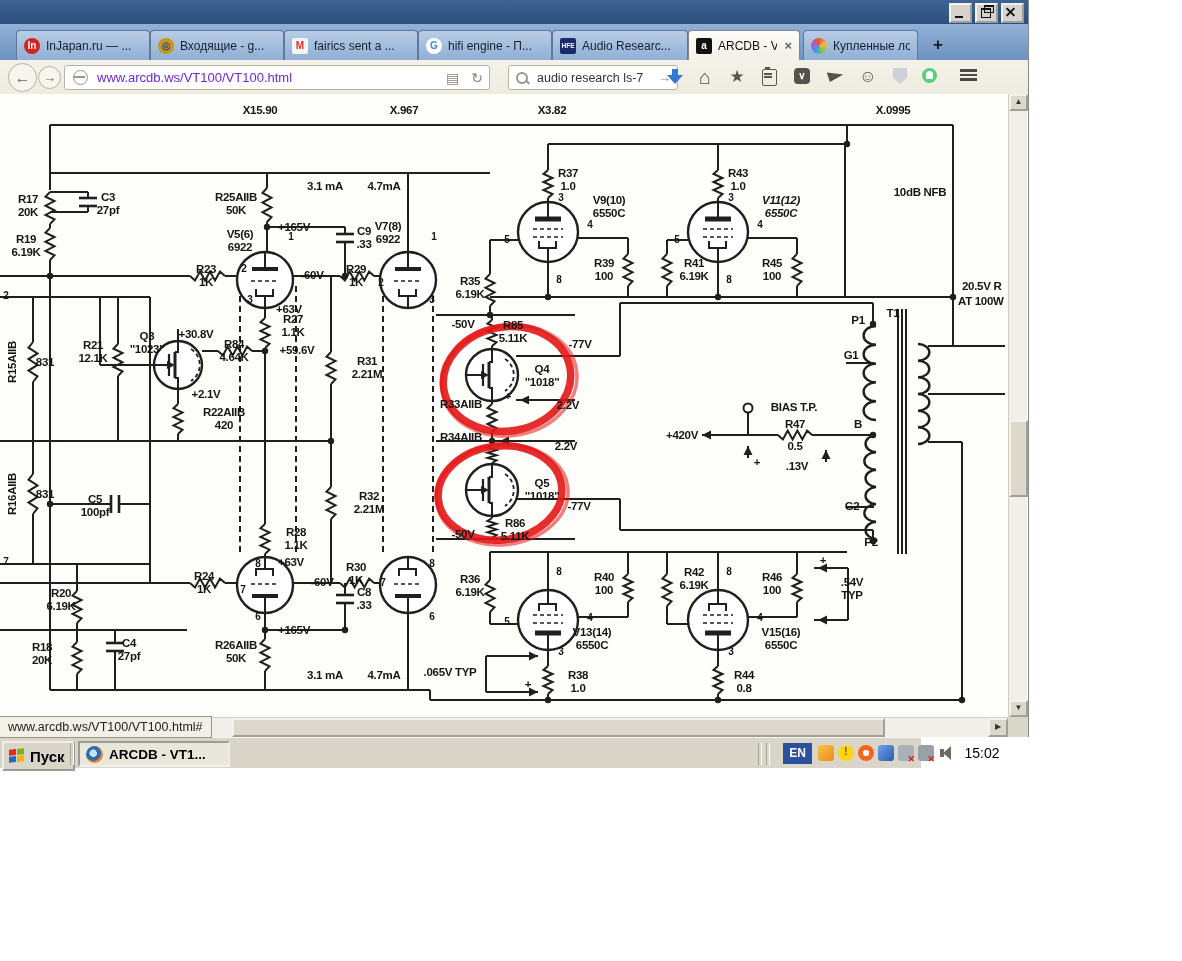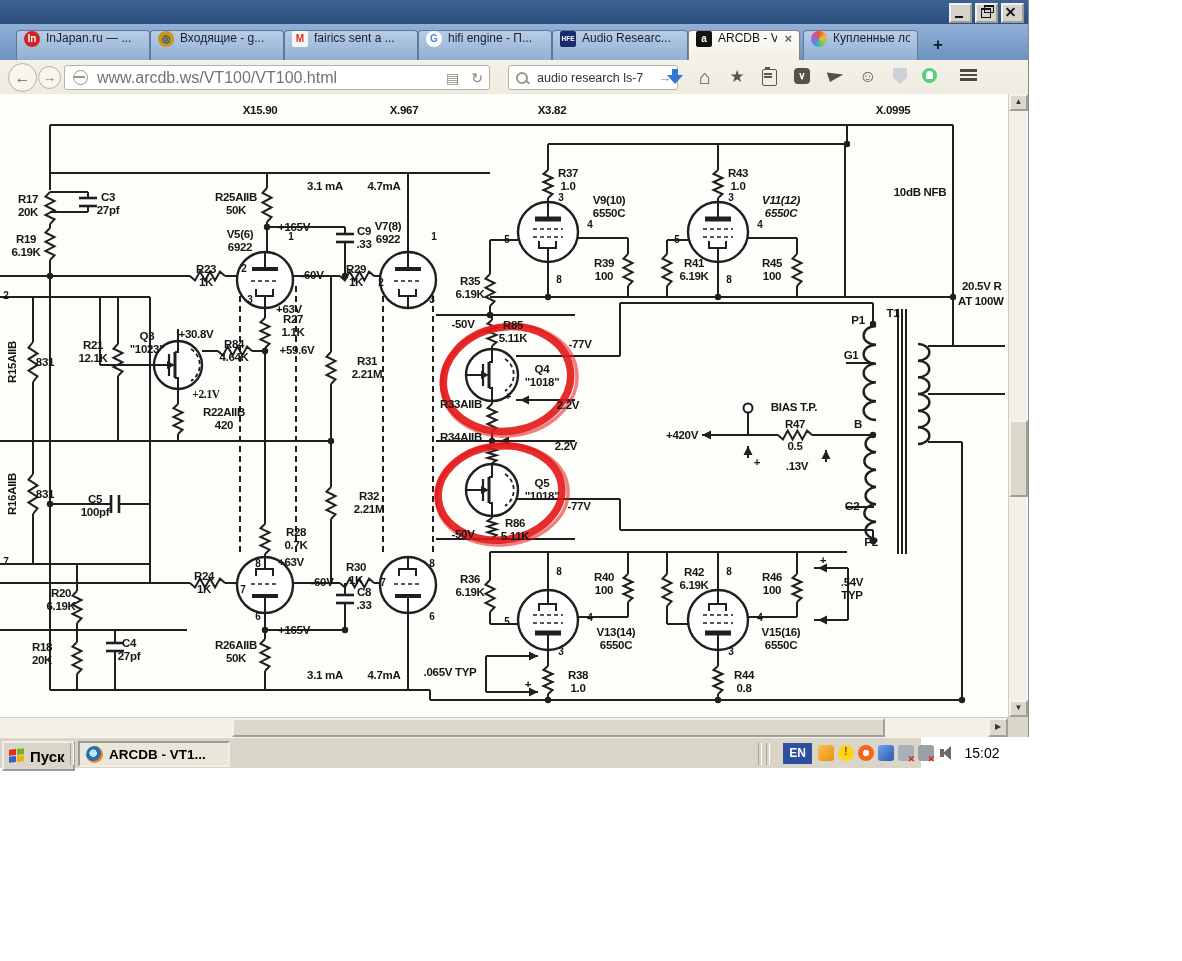--- a/index.html
+++ b/index.html
@@ -14,39 +14,39 @@
   .winbtns{position:absolute;right:4px;top:3px;display:flex;gap:3px;}
   .winbtn{width:19px;height:16px;background:#d6d3ce;border:2px outset #f2f1ee;position:relative;}
   .winbtn .g-min{position:absolute;left:4px;bottom:3px;width:8px;height:2px;background:#111;}
   .winbtn .g-rest{position:absolute;left:4px;top:3px;width:8px;height:7px;border:1px solid #111;border-top-width:2px;background:#d6d3ce;}
   .winbtn .g-rest:before{content:"";position:absolute;left:2px;top:-5px;width:8px;height:5px;border:1px solid #111;border-top-width:2px;}
   .winbtn .g-x1,.winbtn .g-x2{position:absolute;left:2px;top:6px;width:11px;height:2px;background:#111;}
   .winbtn .g-x1{transform:rotate(45deg);} .winbtn .g-x2{transform:rotate(-45deg);}
 
   
   .tabbar{position:absolute;left:0;top:24px;width:100%;height:36px;background:linear-gradient(180deg,#92b1d8,#6d92bf);}
-  .tab{position:absolute;bottom:0;height:30px;border:1px solid #5f7798;border-bottom:none;border-radius:4px 4px 0 0;background:linear-gradient(180deg,#b9cde6,#8fafd4);display:flex;padding:0 7px;box-sizing:border-box;overflow:hidden;}
+  .tab{position:absolute;bottom:0;height:30px;border:1px solid #5f7798;border-bottom:none;border-radius:4px 4px 0 0;background:linear-gradient(180deg,#b9cde6,#8fafd4);display:flex;align-items:center;padding:0 7px;box-sizing:border-box;overflow:hidden;}
   .tab .tlabel{font-size:12px;color:#14202f;margin-left:6px;white-space:nowrap;overflow:hidden;}
   .tab.active{background:linear-gradient(180deg,#fdfcf8,#f2efe6);border-color:#85878a;z-index:2;}
   .tab.active .tlabel{color:#111;}
   .fav{width:16px;height:16px;flex:0 0 16px;display:flex;align-items:center;justify-content:center;font-weight:bold;font-size:10px;line-height:16px;}
   .fav.circle{border-radius:50%;} .fav.square{border-radius:2px;}
   .fav.rainbow{background:conic-gradient(#e4572e,#f5b942,#7ac74f,#3d9be9,#b05cc6,#e4572e);}
   .tab-close{margin-left:7px;color:#5b6673;font-size:13px;font-weight:bold;cursor:pointer;}
   .newtab{position:absolute;bottom:3px;height:24px;width:26px;border-radius:4px;color:#0e1a28;font-size:17px;font-weight:bold;text-align:center;line-height:24px;cursor:pointer;}
 
   
   .navbar{position:absolute;left:0;top:60px;width:100%;height:34px;background:linear-gradient(180deg,#f4f1e8,#eeebe0);border-bottom:1px solid #c8c3b2;}
   .navbtn{position:absolute;border-radius:50%;border:1px solid #b5b0a2;background:#f7f5ee;color:#6d675c;display:flex;align-items:center;justify-content:center;font-weight:bold;}
   .back{left:8px;top:3px;width:27px;height:27px;font-size:16px;}
   .fwd{left:38px;top:6px;width:21px;height:21px;font-size:13px;}
   .urlbar{position:absolute;left:64px;top:5px;width:424px;height:23px;background:#fff;border:1px solid #b8b2a3;border-radius:3px;display:flex;align-items:center;}
   .globe{width:13px;height:13px;border-radius:50%;border:1.5px solid #9a958a;margin:0 7px 0 8px;position:relative;}
   .globe:before{content:"";position:absolute;left:0;top:5px;width:11px;height:1.5px;background:#9a958a;}
-  .urltext{font-size:16px;color:#737373;flex:1;border:none;outline:none;background:transparent;font-family:"Liberation Sans",sans-serif;}
+  .urltext{font-size:13px;color:#6d28d9;flex:1;border:none;outline:none;background:transparent;font-family:"Liberation Sans",sans-serif;}
   .mini-icon{color:#8b857a;font-size:14px;margin:0 6px;}
   .searchbar{position:absolute;left:508px;top:5px;width:168px;height:23px;background:#fff;border:1px solid #b8b2a3;border-radius:3px;display:flex;align-items:center;}
   .mag{width:8px;height:8px;border:2px solid #9a958a;border-radius:50%;margin-left:7px;position:relative;}
   .mag:before{content:"";position:absolute;left:7px;top:7px;width:5px;height:2px;background:#9a958a;transform:rotate(45deg);}
   .searchtext{font-size:12.5px;color:#333;flex:1;margin-left:7px;border:none;outline:none;background:transparent;font-family:"Liberation Sans",sans-serif;width:100px;}
   .go{color:#8b857a;font-size:13px;margin-right:6px;}
   .tbico{position:absolute;top:7px;width:22px;height:20px;text-align:center;font-size:17px;line-height:20px;color:#5b554b;cursor:pointer;}
   .dl{top:9px;} .dl .stem{margin:0 auto;width:6px;height:6px;background:#3577d4;}
   .dl .head{margin:0 auto;width:0;height:0;border-left:8px solid transparent;border-right:8px solid transparent;border-top:9px solid #3577d4;}
   .clip .sheet{margin:2px auto 0;width:13px;height:15px;border:1.6px solid #5b554b;border-radius:2px;position:relative;}
@@ -553,33 +553,33 @@
           <div class="slabel" style="left: 297px; top: 256px;">+59.6V</div>
           <div class="slabel" style="left: 196px; top: 240px;">+30.8V</div>
           <div class="slabel" style="left: 147px; top: 249px;">Q3
 "1023"</div>
           <div class="slabel" style="left: 234px; top: 257px;">R84
 4.64K</div>
           <div class="slabel" style="left: 93px; top: 258px;">R21
 12.1K</div>
           <div class="slabel" style="left: 45px; top: 268px;">831</div>
           <div class="slabel rot" style="left: 12px; top: 268px;">R15AIIB</div>
-          <div class="slabel" style="left: 206px; top: 300px; font-family: Liberation Serif, serif;">+2.1V</div>
+          <div class="slabel" style="left: 206px; top: 300px;">+2.1V</div>
           <div class="slabel" style="left: 224px; top: 325px;">R22AIIB
 420</div>
           <div class="slabel" style="left: 367px; top: 274px;">R31
 2.21M</div>
           <div class="slabel" style="left: 95px; top: 412px;">C5
 100pf</div>
           <div class="slabel" style="left: 45px; top: 400px;">831</div>
           <div class="slabel rot" style="left: 12px; top: 400px;">R16AIIB</div>
           <div class="slabel" style="left: 369px; top: 409px;">R32
 2.21M</div>
           <div class="slabel" style="left: 296px; top: 445px;">R28
-0.7K</div>
+1.1K</div>
           <div class="slabel sm" style="left: 258px; top: 470px;">8</div>
           <div class="slabel" style="left: 291px; top: 468px;">+63V</div>
           <div class="slabel" style="left: 204px; top: 489px;">R24
 1K</div>
           <div class="slabel sm" style="left: 243px; top: 496px;">7</div>
           <div class="slabel" style="left: 322px; top: 488px;">-60V</div>
           <div class="slabel" style="left: 356px; top: 480px;">R30
 1K</div>
           <div class="slabel sm" style="left: 383px; top: 489px;">7</div>
           <div class="slabel sm" style="left: 432px; top: 470px;">8</div>
@@ -655,21 +655,21 @@
           <div class="slabel" style="left: 797px; top: 372px;">.13V</div>
           <div class="slabel" style="left: 852px; top: 412px;">G2</div>
           <div class="slabel" style="left: 871px; top: 448px;">P2</div>
           <div class="slabel" style="left: 470px; top: 492px;">R36
 6.19K</div>
           <div class="slabel sm" style="left: 507px; top: 528px;">5</div>
           <div class="slabel sm" style="left: 559px; top: 478px;">8</div>
           <div class="slabel" style="left: 604px; top: 490px;">R40
 100</div>
           <div class="slabel sm" style="left: 590px; top: 524px;">4</div>
-          <div class="slabel" style="left: 616px; top: 545px;">V13(14)
+          <div class="slabel" style="left: 592px; top: 545px;">V13(14)
 6550C</div>
           <div class="slabel sm" style="left: 561px; top: 558px;">3</div>
           <div class="slabel" style="left: 578px; top: 588px;">R38
 1.0</div>
           <div class="slabel" style="left: 450px; top: 578px;">.065V TYP</div>
           <div class="slabel" style="left: 528px; top: 590px;">+</div>
           <div class="slabel" style="left: 694px; top: 485px;">R42
 6.19K</div>
           <div class="slabel sm" style="left: 729px; top: 478px;">8</div>
           <div class="slabel" style="left: 772px; top: 490px;">R46
@@ -689,20 +689,21 @@
     <div class="vscroll">
       <div class="sbtn" style="top:0;">▲</div>
       <div class="vthumb"></div>
       <div class="sbtn" style="top:606px;">▼</div>
     </div>
     <div class="hscroll">
       <div class="hthumb"></div>
       <div class="hbtn" style="left:988px;">▶</div>
     </div>
     <div class="corner"></div>
+    <div class="status-tip">www.arcdb.ws/VT100/VT100.html#</div>
   </div>
 
   <div class="taskbar">
     <div class="startbtn">
       <span class="flag">
           <i></i>
           <i></i>
           <i></i>
           <i></i>
         </span>

